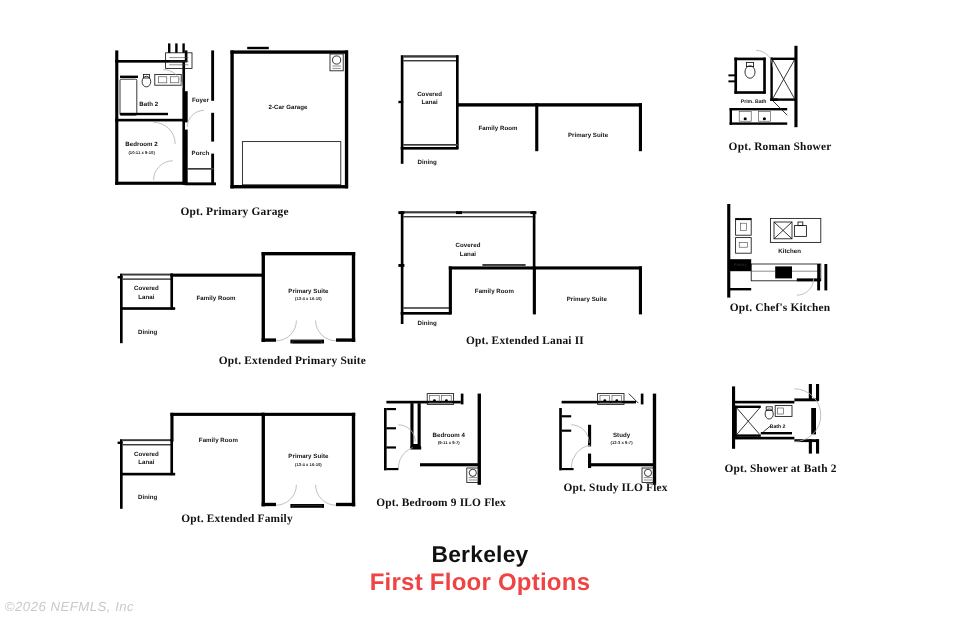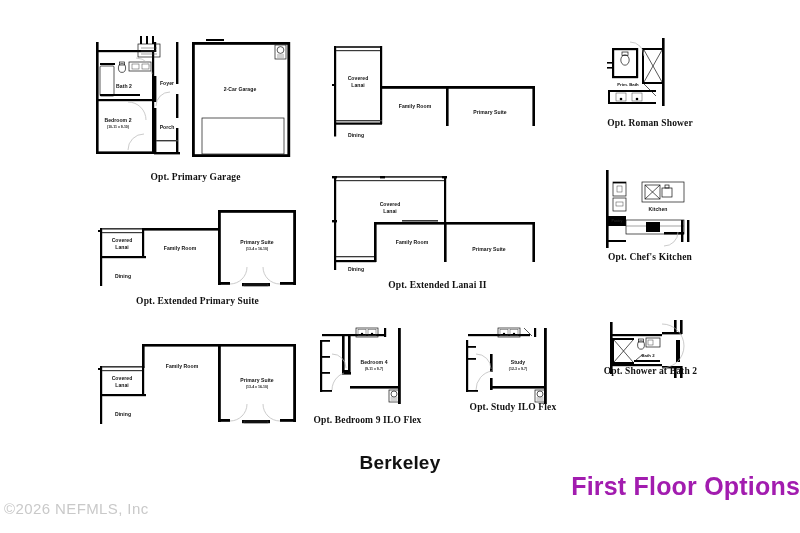--- a/index.html
+++ b/index.html
@@ -49,35 +49,35 @@
     font-family: "Liberation Sans", sans-serif;
     font-weight: bold;
     font-size: 19px;
     letter-spacing: 0.2px;
     color: #111111;
     line-height: 22px;
   }
   .title-line2 {
     font-family: "Liberation Sans", sans-serif;
     font-weight: bold;
-    font-size: 25px;
+    font-size: 20px;
     letter-spacing: 0.2px;
-    color: #a21caf;
+    color: #ef4444;
     line-height: 24px;
-    text-align: right;
   }
   .watermark {
     position: absolute;
     left: 4px;
     top: 500px;
     font-family: "Liberation Sans", sans-serif;
-    font-size: 15px;
+    font-size: 11px;
     color: #c9c9c9;
     letter-spacing: 0.4px;
     white-space: nowrap;
+    font-style: italic;
   }
   
   .w-thick { fill: #000000; }
   .w-thin  { fill: #3a3a3a; }
   .rm-label {
     font-family: "Liberation Sans", sans-serif;
     font-weight: bold;
     font-size: 5.1px;
     fill: #111111;
     letter-spacing: 0.05px;
@@ -276,21 +276,21 @@
 
       <text class="rm-label" x="167" y="44" text-anchor="middle">Primary Suite</text>
       <text class="rm-dim" x="167" y="50" text-anchor="middle">(13-4 x 16-10)</text>
 
       <path class="swing" d="M 140 84 A 17 17 0 0 0 157 67"></path>
       <path class="swing" d="M 190 84 A 17 17 0 0 1 173 67"></path>
       <rect class="w-thick" x="152" y="83" width="28" height="3.2"></rect>
       <rect class="fix-line-thin" x="154" y="84" width="24" height="2"></rect>
     </svg>
   </div>
-  <div class="caption" style="left:90px; top:296px; width:215px;">Opt. Extended Primary Suite</div>
+  <div class="caption" style="left:90px; top:296px; width:215px;text-align:right;">Opt. Extended Primary Suite</div>
 
   <div class="plan" style="left:330px; top:172px;">
     <svg width="215" height="100" viewBox="0 0 215 100">
 
       <rect class="w-thick" x="4" y="4" width="2.2" height="86"></rect>
       <rect class="w-thin" x="6" y="4" width="110" height="1.8"></rect>
       <rect class="w-thin" x="6" y="8" width="110" height="1.2"></rect>
       <rect class="w-thick" x="114" y="4" width="2.2" height="46"></rect>
       <rect class="w-thick" x="4" y="88" width="42" height="2.2"></rect>
       <rect class="w-thin" x="6" y="84" width="40" height="1.3"></rect>
@@ -385,20 +385,21 @@
 
       <text class="rm-label" x="167" y="44" text-anchor="middle">Primary Suite</text>
       <text class="rm-dim" x="167" y="50" text-anchor="middle">(13-4 x 16-10)</text>
 
       <path class="swing" d="M 140 83 A 17 17 0 0 0 157 66"></path>
       <path class="swing" d="M 190 83 A 17 17 0 0 1 173 66"></path>
       <rect class="w-thick" x="152" y="82" width="28" height="3.2"></rect>
       <rect class="fix-line-thin" x="154" y="83" width="24" height="2"></rect>
     </svg>
   </div>
+  <div class="caption" style="left:90px; top:428px; width:215px;">Opt. Extended Family</div>
 
   <div class="plan" style="left:312px; top:326px;">
     <svg width="110" height="82" viewBox="0 0 110 82">
 
       <rect class="w-thick" x="10" y="8" width="62" height="2.2"></rect>
       <rect class="fix-line" x="44" y="2" width="22" height="9"></rect>
       <rect class="fix-line-thin" x="46" y="3.5" width="8" height="6"></rect>
       <rect class="fix-line-thin" x="56" y="3.5" width="8" height="6"></rect>
       <circle class="w-thick" cx="50" cy="8" r="1.2"></circle>
       <circle class="w-thick" cx="60" cy="8" r="1.2"></circle>
@@ -496,21 +497,21 @@
       <rect class="w-thick" x="76" y="2" width="2.6" height="14"></rect>
       <rect class="w-thick" x="70" y="48" width="2.6" height="12"></rect>
       <rect class="w-thick" x="76" y="48" width="2.6" height="12"></rect>
       <rect class="w-thick" x="58" y="14" width="20" height="2.4"></rect>
       <rect class="w-thick" x="58" y="48" width="20" height="2.4"></rect>
       <rect class="w-thick" x="72" y="22" width="4" height="22"></rect>
 
       <path class="swing" d="M 58 6 A 22 22 0 0 1 58 50"></path>
     </svg>
   </div>
-  <div class="caption" style="left:578px; top:366px; width:145px;">Opt. Shower at Bath 2</div>
+  <div class="caption" style="left:578px; top:386px; width:145px;">Opt. Shower at Bath 2</div>
 
   <div class="title-block">
     <div class="title-line1">Berkeley</div>
     <div class="title-line2">First Floor Options</div>
   </div>
 
   <div class="watermark">©2026 NEFMLS, Inc</div>
 
 </div>
 

